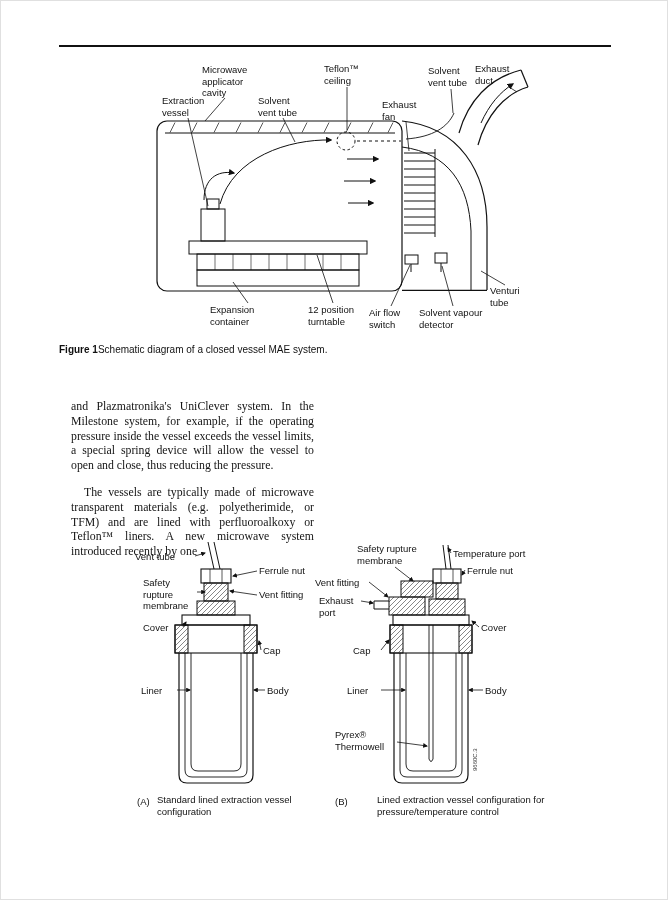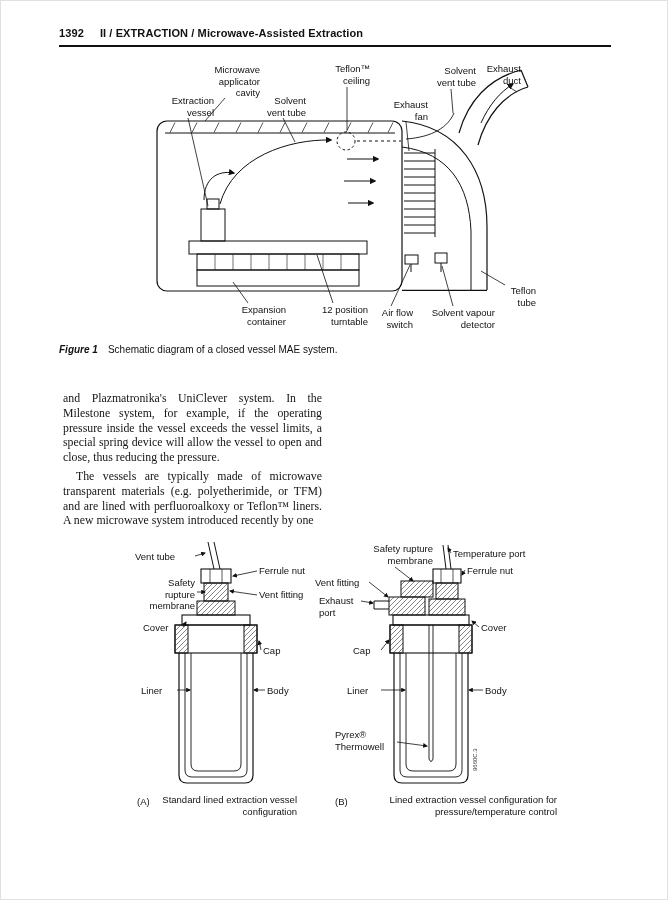--- a/index.html
+++ b/index.html
@@ -4,39 +4,35 @@
 <style>
   html,body{margin:0;padding:0;background:#f2f2f2;}
   .page{position:relative;width:668px;height:900px;background:#ffffff;border:1px solid #e0e0e0;
         box-sizing:border-box;font-family:"Liberation Sans",sans-serif;color:#111;overflow:hidden;}
   .header{position:absolute;left:58px;top:26px;width:552px;display:flex;gap:16px;
           font-size:11px;font-weight:bold;letter-spacing:.1px;}
   .header-rule{position:absolute;left:58px;top:44px;width:552px;height:1.6px;background:#111;}
   .fig{position:absolute;}
   .fig svg{position:absolute;left:0;top:0;}
   .fl{position:absolute;font-size:9.5px;line-height:11.5px;color:#111;}
-  .fl.c{text-align:right;}
+  .fl.c{text-align:left;}
   .fl.r{text-align:left;}
   .caption{position:absolute;left:58px;width:552px;font-size:10px;color:#111;}
-  .caption b{font-weight:bold;margin-right:10px;font-style:italic;}
+  .caption b{font-weight:bold;}
   .cols{position:absolute;left:58px;top:386px;width:552px;display:flex;gap:18px;}
   .col{flex:1;font-family:"Liberation Serif",serif;font-size:11.8px;line-height:14.8px;
        text-align:justify;color:#141414;}
-  .col p{margin:4px;}
+  .col p{margin:12px;}
   .col p.ind{text-indent:13px;}
 </style>
 </head>
 <body>
 
 <div class="page">
 
-  <div class="header">
-    <span>1392</span>
-    <span>II / EXTRACTION / Microwave-Assisted Extraction</span>
-  </div>
   <div class="header-rule"></div>
 
   <div class="fig" style="left:56px;top:58px;width:556px;height:278px">
     <svg width="556" height="278" viewBox="0 0 556 278">
       <defs>
         <marker id="a1" viewBox="0 0 10 10" refX="8" refY="5" markerWidth="6.5" markerHeight="6.5" orient="auto">
           <path d="M0,0L10,5L0,10z" fill="#111"></path>
         </marker>
       </defs>
       <g fill="none" stroke="#111" stroke-width="1.2">
@@ -136,21 +132,21 @@
     <div class="fl c" style="left:105px;top:36px;width:52px">Extraction vessel</div>
     <div class="fl c" style="left:201px;top:36px;width:48px">Solvent vent tube</div>
     <div class="fl c" style="left:267px;top:4px;width:46px">Teflon™ ceiling</div>
     <div class="fl c" style="left:371px;top:6px;width:48px">Solvent vent tube</div>
     <div class="fl c" style="left:418px;top:4px;width:46px">Exhaust duct</div>
     <div class="fl c" style="left:325px;top:40px;width:46px">Exhaust fan</div>
     <div class="fl c" style="left:153px;top:245px;width:76px">Expansion container</div>
     <div class="fl c" style="left:251px;top:245px;width:60px">12 position turntable</div>
     <div class="fl c" style="left:312px;top:248px;width:44px">Air flow switch</div>
     <div class="fl c" style="left:362px;top:248px;width:76px">Solvent vapour detector</div>
-    <div class="fl c" style="left:433px;top:226px;width:46px">Teflon tube</div>
+    <div class="fl c" style="left:433px;top:226px;width:46px">Venturi tube</div>
   </div>
 
   <div class="caption" style="top:343px">
     <b>Figure 1</b><span>Schematic diagram of a closed vessel MAE system.</span>
   </div>
 
   <div class="cols">
     <div class="col">
       <p>and Plazmatronika's UniClever system. In the Milestone system, for example, if the operating pressure inside the vessel exceeds the vessel limits, a special spring device will allow the vessel to open and close, thus reducing the pressure.</p>
       <p class="ind">The vessels are typically made of microwave transparent materials (e.g. polyetherimide, or TFM) and are lined with perfluoroalkoxy or Teflon™ liners. A new microwave system introduced recently by one</p>

